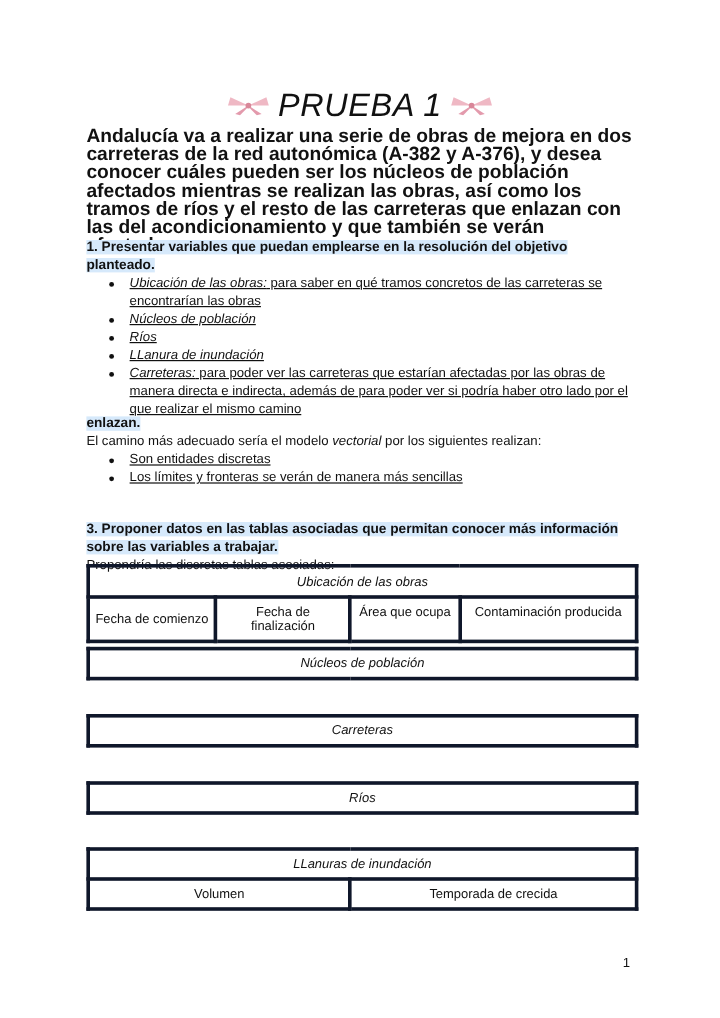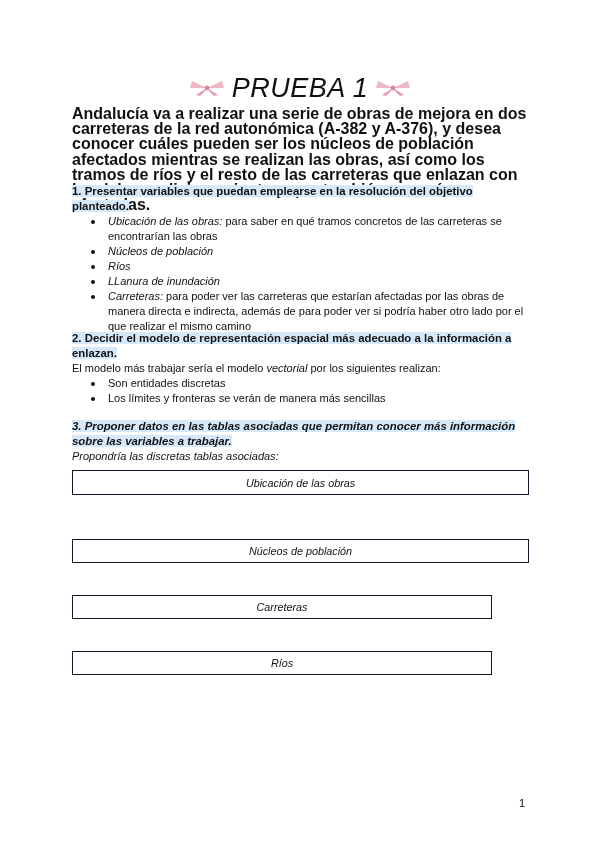--- a/index.html
+++ b/index.html
@@ -11,30 +11,30 @@
                display: flex; justify-content: center; align-items: center; gap: 6px; }
   .title { font-size: 27px; font-style: italic; font-weight: normal; letter-spacing: 0.5px; color: #111; }
   .bow { width: 38px; height: 18px; display: inline-block; }
 
   .intro { position: absolute; left: 72px; top: 106px; width: 460px;
            font-size: 16px; font-weight: bold; line-height: 15.2px; }
 
   .h { font-weight: bold; font-size: 11.4px; line-height: 15.2px; }
   .hl { background: #d6e9fb; }
 
-  .sec { position: absolute; left: 72px; width: 460px; font-size: 11px; line-height: 15px; }
+  .sec { position: absolute; left: 72px; width: 460px; font-size: 11px; line-height: 15px; margin-top: 15px; }
   ul.bul { margin: 0; padding: 0 0 0 36px; list-style: none; }
-  ul.bul li { position: relative; padding-left: 0; }
+  ul.bul li { position: relative; padding-left: 0; text-decoration: underline; }
   ul.bul li::before { content: ""; position: absolute; left: -17px; top: 6px; width: 4px; height: 4px;
                       border-radius: 50%; background: #111; }
   .it { font-style: italic; }
 
-  table.dt { position: absolute; left: 72px; width: 420px; border-collapse: collapse;
+  table.dt { position: absolute; left: 72px; width: 460px; border-collapse: collapse;
              font-size: 10.8px; table-layout: fixed; }
-  table.dt td { border: 1px solid #0f172a; text-align: center; vertical-align: middle;
+  table.dt td { border: 3px solid #0f172a; text-align: center; vertical-align: middle;
                 padding: 0 4px; height: 22px; }
   table.dt td.cap { font-style: italic; }
   table.dt td.top { vertical-align: top; padding-top: 5px; }
   .pnum { position: absolute; left: 519px; top: 797px; font-size: 11px; }
 </style>
 </head>
 <body>
 
 <div class="page">
 
@@ -63,46 +63,51 @@
     <ul class="bul">
       <li><span class="it">Ubicación de las obras:</span><span> para saber en qué tramos concretos de las carreteras se encontrarían las obras</span></li>
       <li><span class="it">Núcleos de población</span><span></span></li>
       <li><span class="it">Ríos</span><span></span></li>
       <li><span class="it">LLanura de inundación</span><span></span></li>
       <li><span class="it">Carreteras:</span><span> para poder ver las carreteras que estarían afectadas por las obras de manera directa e indirecta, además de para poder ver si podría haber otro lado por el que realizar el mismo camino</span></li>
     </ul>
   </div>
 
   <div class="sec" style="top:331px;">
-    <div class="h"><span class="hl">2. Decidir el modelo de representación espacial más adecuado a la información a</span></div>
     <div class="h"><span class="hl">enlazan.</span></div>
-    <div><span>El modelo más trabajar sería el modelo </span><span class="it">vectorial</span><span> por los siguientes realizan:</span></div>
+    <div><span>El camino más adecuado sería el modelo </span><span class="it">vectorial</span><span> por los siguientes realizan:</span></div>
     <ul class="bul">
       <li>Son entidades discretas</li>
       <li>Los límites y fronteras se verán de manera más sencillas</li>
     </ul>
   </div>
 
-  <div class="sec" style="top:419px;font-style:italic;">
+  <div class="sec" style="top:419px;">
     <div class="h"><span class="hl">3. Proponer datos en las tablas asociadas que permitan conocer más información</span></div>
     <div class="h"><span class="hl">sobre las variables a trabajar.</span></div>
     <div>Propondría las discretas tablas asociadas:</div>
   </div>
 
   <table class="dt" style="top:470px;">
     <colgroup>
         <col style="width:106px">
         <col style="width:112px">
         <col style="width:91px">
         <col style="width:147px">
       </colgroup>
     <tbody>
         <tr>
           <td class="cap" colspan="4" style="height:23px;">Ubicación de las obras</td>
         </tr>
+    <tr>
+      <td style="height:34px;">Fecha de comienzo</td>
+      <td>Fecha de finalización</td>
+      <td class="top">Área que ocupa</td>
+      <td class="top">Contaminación producida</td>
+    </tr>
   </tbody>
     </table>
 
   <table class="dt" style="top:539px;">
     <colgroup>
         <col style="width:218px">
         <col style="width:238px">
       </colgroup>
     <tbody>
         <tr>
@@ -120,15 +125,30 @@
     </table>
 
   <table class="dt" style="top:651px;">
     <tbody>
         <tr>
           <td class="cap">Ríos</td>
         </tr>
   </tbody>
     </table>
 
+  <table class="dt" style="top:706px;">
+    <colgroup>
+        <col style="width:218px">
+        <col style="width:238px">
+      </colgroup>
+    <tbody>
+        <tr>
+          <td class="cap" colspan="2">LLanuras de inundación</td>
+        </tr>
+    <tr>
+      <td>Volumen</td>
+      <td>Temporada de crecida</td>
+    </tr>
+  </tbody>
+    </table>
 
   <div class="pnum">1</div>
 </div>
 
 </body></html>

